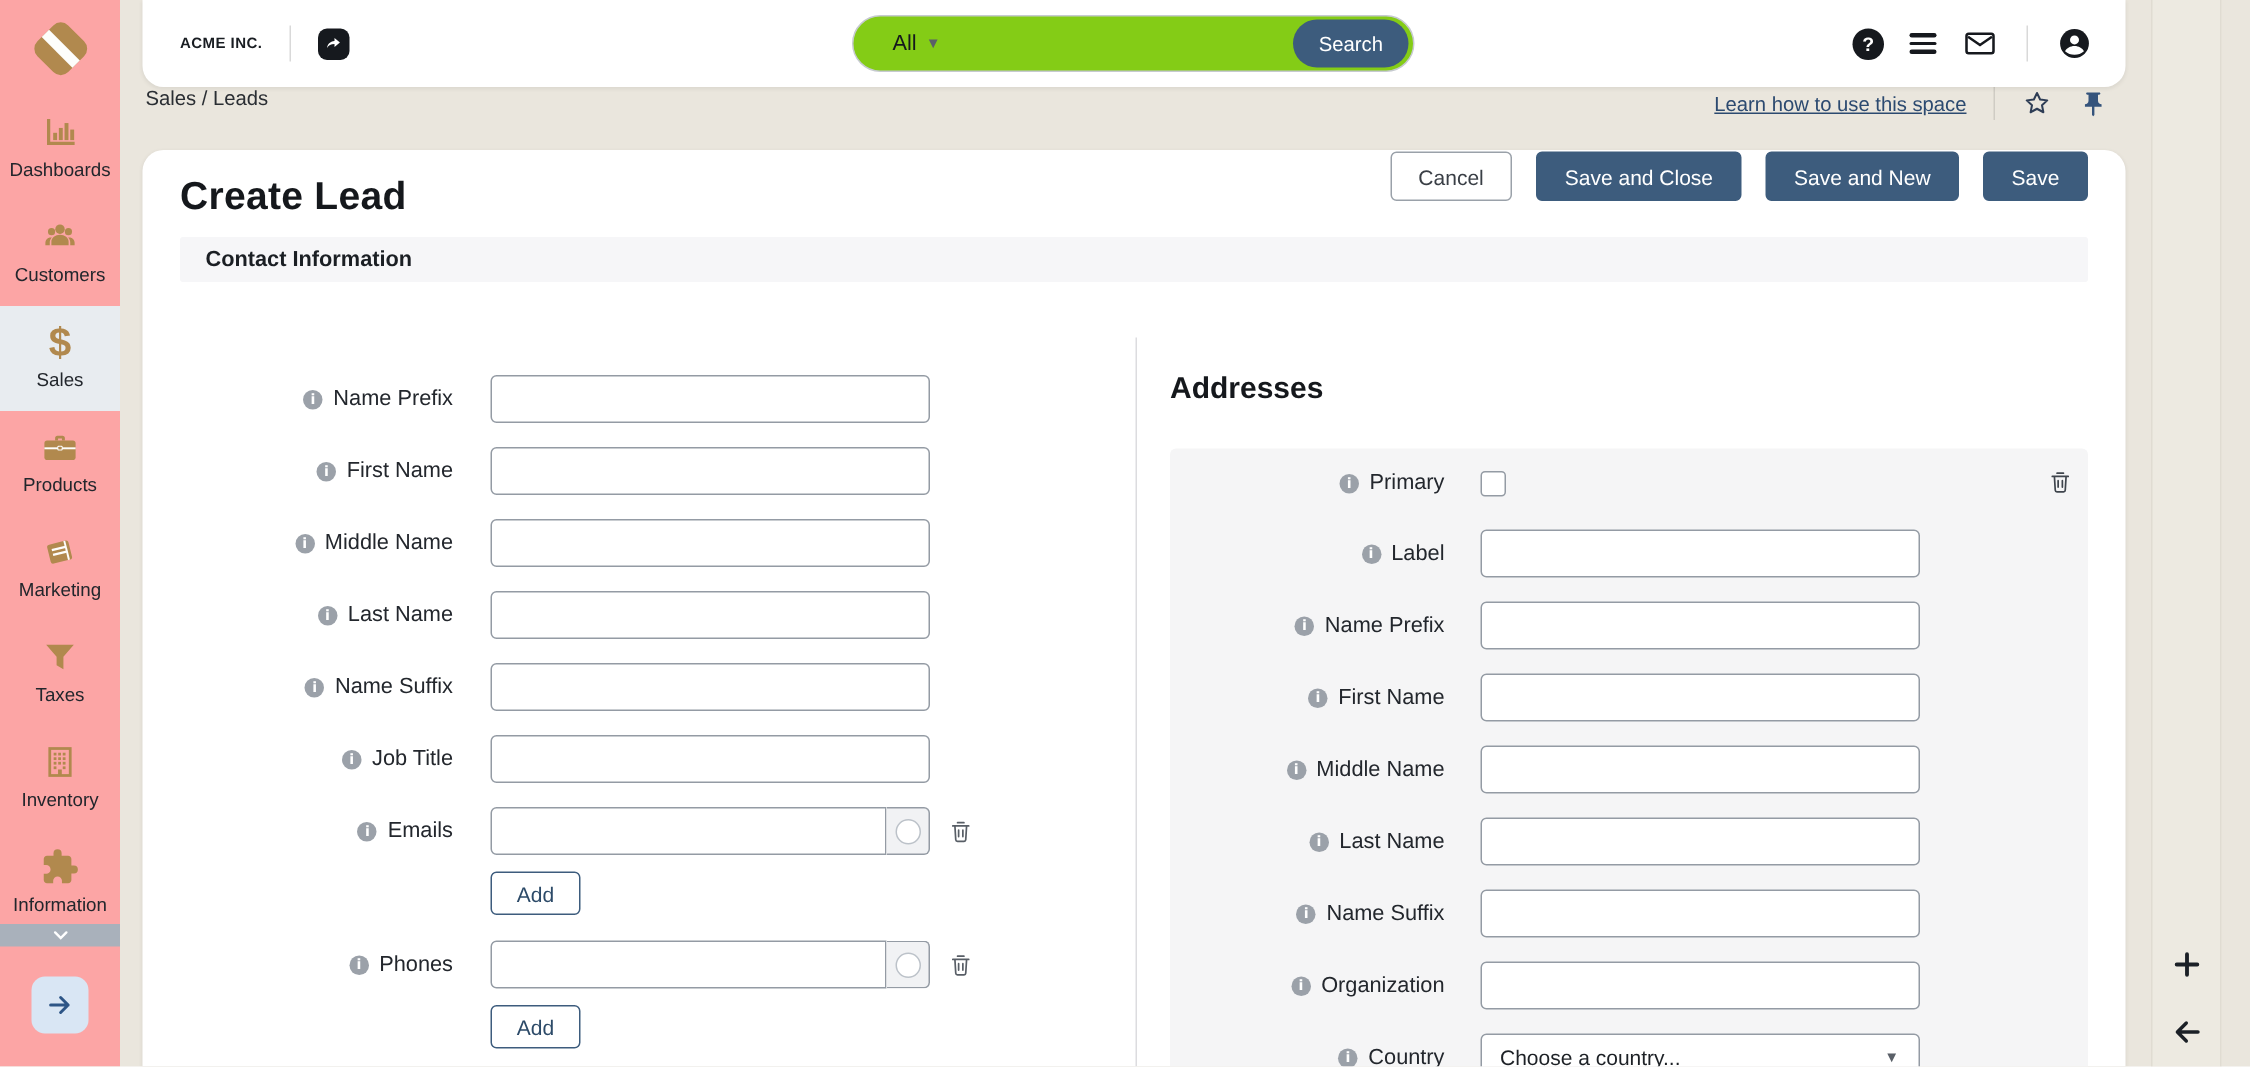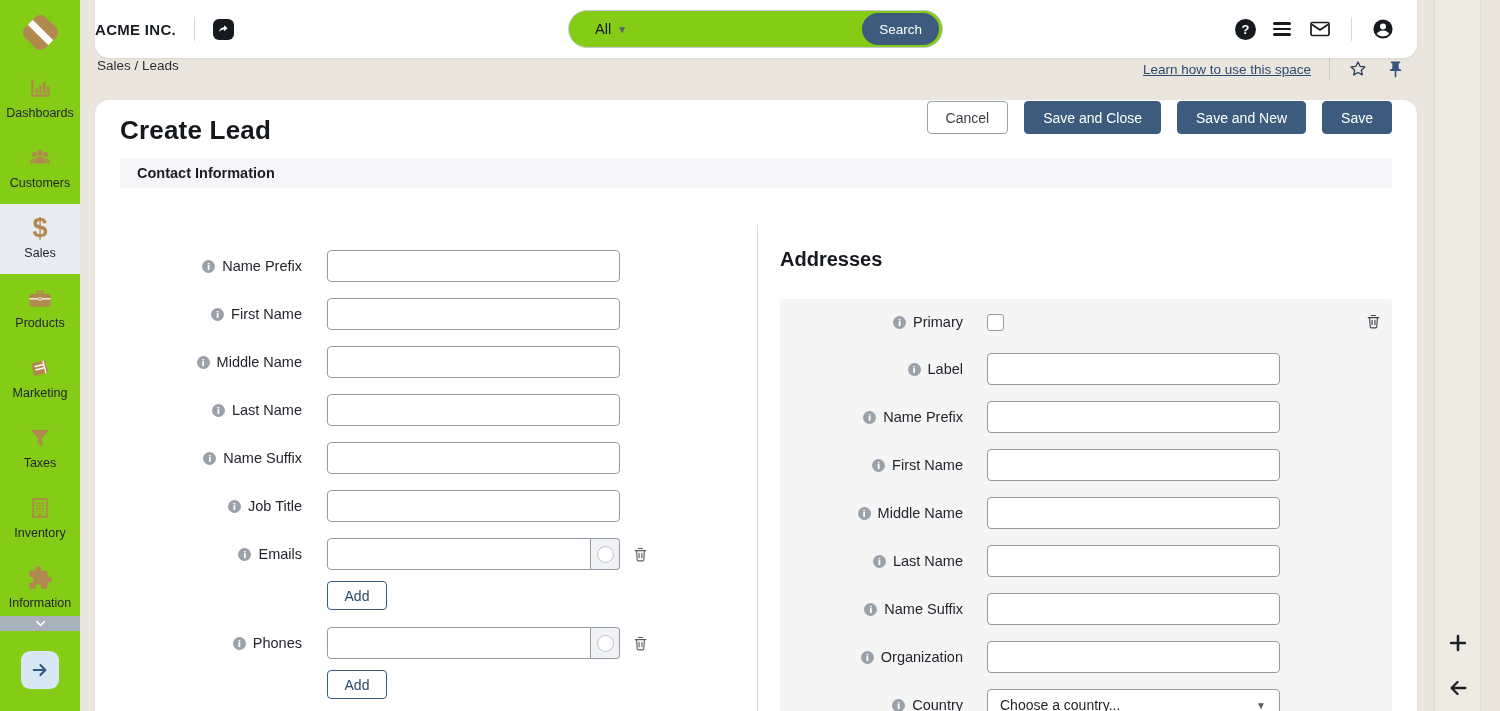--- a/index.html
+++ b/index.html
@@ -11,35 +11,35 @@
     color:#1d2126;
   }
   svg { display:block; }
 
   
   .right-rail { position:absolute; left:1434px; top:0; width:47px; height:711px;
     background:#edeae1; border-left:1px solid #e0dcd2; border-right:1px solid #e0dcd2; }
   .rail-btn { position:absolute; left:1447px; width:22px; height:22px; cursor:pointer; }
 
   
-  .sidebar { position:absolute; left:0; top:0; width:80px; height:711px; background:#84cc16; z-index:6; }
+  .sidebar { position:absolute; left:0; top:0; width:80px; height:711px; background:#fca5a5; z-index:6; }
   .logo-wrap { height:64px; display:flex; align-items:center; justify-content:center; }
   .logo { width:29px; height:29px; background:#b1894e; border-radius:7px; transform:rotate(45deg); position:relative; overflow:hidden; }
   .logo::after { content:""; position:absolute; left:-4px; right:-4px; top:11px; height:7px; background:#fdfdfb; }
   .nav-item { width:80px; height:70px; display:flex; flex-direction:column; align-items:center; padding-top:11px; cursor:pointer; color:#b1894e; }
   .nav-item.active { background:#e8ecf0; }
   .nav-label { font-size:12.5px; color:#22262c; margin-top:5px; }
   .dollar-glyph { font-size:27px; line-height:26px; font-weight:700; color:#b1894e; }
   .side-collapse { position:absolute; top:616px; left:0; width:80px; height:15px; background:#a9b1bb; display:flex; align-items:center; justify-content:center; cursor:pointer; }
   .side-expand { position:absolute; top:651px; left:21px; width:38px; height:38px; background:#d9e6f4; border-radius:9px; display:flex; align-items:center; justify-content:center; cursor:pointer; }
 
   
   .header-card { position:absolute; left:95px; top:0; width:1322px; height:58px; background:#fff;
     border-radius:0 0 14px 14px; box-shadow:0 1px 3px rgba(0,0,0,.07); display:flex; align-items:center; z-index:5; }
-  .company { font-size:15px; font-weight:700; letter-spacing:.3px; color:#191d22; }
+  .company { margin-left:25px; font-size:10px; font-weight:700; letter-spacing:.3px; color:#191d22; }
   .hdr-div { width:1px; height:24px; background:#d9d9d9; margin:0 18px; }
   .share-box { width:21px; height:21px; background:#16191e; border-radius:6px; display:flex; align-items:center; justify-content:center; cursor:pointer; }
   .searchbar { position:absolute; left:473px; top:10px; width:375px; height:38px; border:1px solid #c6cad0; border-radius:19px; background:#84cc16; display:flex; align-items:center; }
   .search-filter { display:flex; align-items:center; gap:6px; padding-left:26px; font-size:14.5px; color:#15181d; cursor:pointer; }
   .caret { font-size:10px; color:#5a6068; }
   .search-btn { margin-left:auto; margin-right:3px; height:32px; padding:0 17px; background:#3d5c7d; color:#fff; font-size:13.5px; border:none; border-radius:16px; cursor:pointer; font-family:inherit; }
   .hdr-icons { margin-left:auto; display:flex; align-items:center; gap:17px; padding-right:22px; }
   .help-circle { width:21px; height:21px; background:#16191e; color:#fff; border-radius:50%; font-size:13px; font-weight:700; display:flex; align-items:center; justify-content:center; cursor:pointer; }
   .menu-ic { display:flex; flex-direction:column; gap:3.2px; cursor:pointer; }
   .menu-ic div { width:18px; height:2.6px; background:#16191e; border-radius:2px; }

